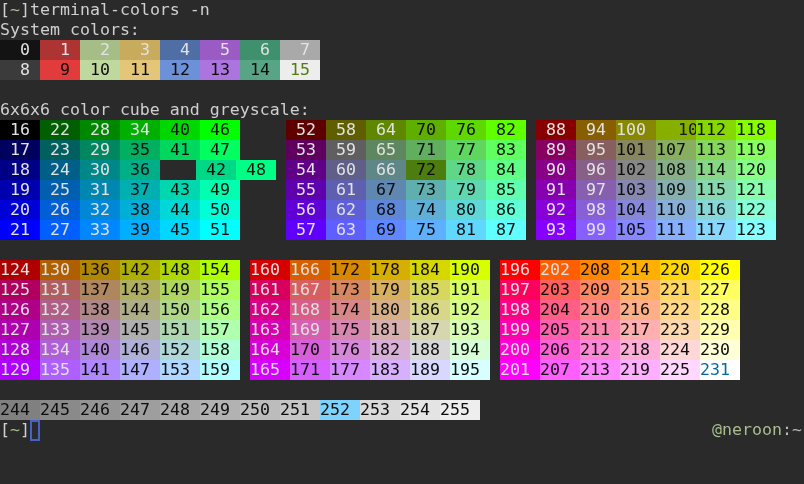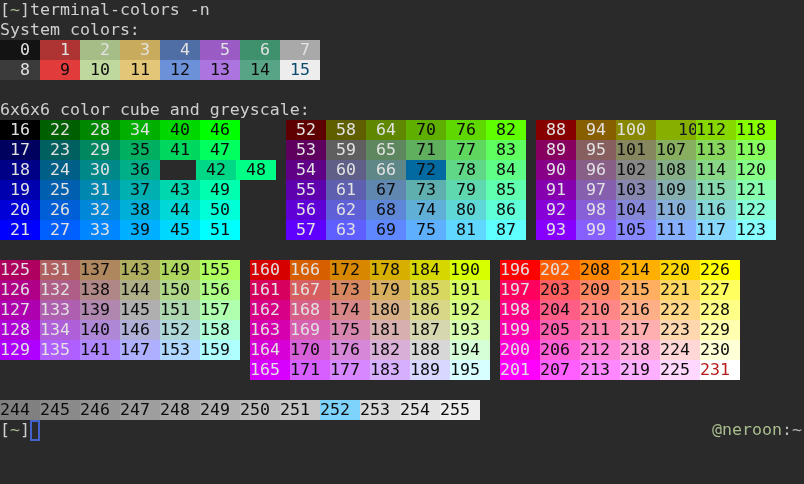--- a/index.html
+++ b/index.html
@@ -51,21 +51,21 @@
       <div class="cell" style="background: rgb(169, 169, 169); color: rgb(226, 226, 226);">7</div>
     </div>
   <div class="cells" id="sysrow2">
       <div class="cell" style="background: rgb(59, 59, 59); color: rgb(226, 226, 226);">8</div>
       <div class="cell" style="background: rgb(226, 59, 59); color: rgb(13, 13, 13);">9</div>
       <div class="cell" style="background: rgb(191, 216, 158); color: rgb(13, 13, 13);">10</div>
       <div class="cell" style="background: rgb(227, 198, 120); color: rgb(13, 13, 13);">11</div>
       <div class="cell" style="background: rgb(109, 145, 216); color: rgb(13, 13, 13);">12</div>
       <div class="cell" style="background: rgb(171, 116, 222); color: rgb(13, 13, 13);">13</div>
       <div class="cell" style="background: rgb(87, 164, 134); color: rgb(13, 13, 13);">14</div>
-      <div class="cell" style="background: rgb(237, 237, 237); color: #0c4a6e;">15</div>
+      <div class="cell" style="background: rgb(237, 237, 237); color: #4d7c0f;">15</div>
     </div>
 
   <div class="line"></div>
 
   <div class="line">6x6x6 color cube and greyscale:</div>
 
   <div class="cubegrp" id="cube-top">
       <div class="block">
         <div class="cells">
           <div class="cell" style="background: rgb(0, 0, 0); color: rgb(226, 226, 226);">16</div>
@@ -130,21 +130,21 @@
           <div class="cell" style="background: rgb(95, 95, 95); color: rgb(226, 226, 226);">59</div>
           <div class="cell" style="background: rgb(95, 135, 95); color: rgb(226, 226, 226);">65</div>
           <div class="cell" style="background: rgb(95, 175, 95); color: rgb(13, 13, 13);">71</div>
           <div class="cell" style="background: rgb(95, 215, 95); color: rgb(13, 13, 13);">77</div>
           <div class="cell" style="background: rgb(95, 255, 95); color: rgb(13, 13, 13);">83</div>
         </div>
         <div class="cells">
           <div class="cell" style="background: rgb(95, 0, 135); color: rgb(226, 226, 226);">54</div>
           <div class="cell" style="background: rgb(95, 95, 135); color: rgb(226, 226, 226);">60</div>
           <div class="cell" style="background: rgb(95, 135, 135); color: rgb(226, 226, 226);">66</div>
-          <div class="cell" style="background: #0369a1; color: rgb(13, 13, 13);">72</div>
+          <div class="cell" style="background: #4d7c0f; color: rgb(13, 13, 13);">72</div>
           <div class="cell" style="background: rgb(95, 215, 135); color: rgb(13, 13, 13);">78</div>
           <div class="cell" style="background: rgb(95, 255, 135); color: rgb(13, 13, 13);">84</div>
         </div>
         <div class="cells">
           <div class="cell" style="background: rgb(95, 0, 175); color: rgb(226, 226, 226);">55</div>
           <div class="cell" style="background: rgb(95, 95, 175); color: rgb(226, 226, 226);">61</div>
           <div class="cell" style="background: rgb(95, 135, 175); color: rgb(13, 13, 13);">67</div>
           <div class="cell" style="background: rgb(95, 175, 175); color: rgb(13, 13, 13);">73</div>
           <div class="cell" style="background: rgb(95, 215, 175); color: rgb(13, 13, 13);">79</div>
           <div class="cell" style="background: rgb(95, 255, 175); color: rgb(13, 13, 13);">85</div>
@@ -216,20 +216,28 @@
           <div class="cell" style="background: rgb(135, 255, 255); color: rgb(13, 13, 13);">123</div>
         </div>
       </div>
     </div>
 
   <div class="line"></div>
 
   <div class="cubegrp" id="cube-bottom">
       <div class="block">
         <div class="cells">
+          <div class="cell" style="background: rgb(175, 0, 0); color: rgb(226, 226, 226);">124</div>
+          <div class="cell" style="background: rgb(175, 95, 0); color: rgb(226, 226, 226);">130</div>
+          <div class="cell" style="background: rgb(175, 135, 0); color: rgb(13, 13, 13);">136</div>
+          <div class="cell" style="background: rgb(175, 175, 0); color: rgb(13, 13, 13);">142</div>
+          <div class="cell" style="background: rgb(175, 215, 0); color: rgb(13, 13, 13);">148</div>
+          <div class="cell" style="background: rgb(175, 255, 0); color: rgb(13, 13, 13);">154</div>
+        </div>
+        <div class="cells">
           <div class="cell" style="background: rgb(175, 0, 95); color: rgb(226, 226, 226);">125</div>
           <div class="cell" style="background: rgb(175, 95, 95); color: rgb(226, 226, 226);">131</div>
           <div class="cell" style="background: rgb(175, 135, 95); color: rgb(13, 13, 13);">137</div>
           <div class="cell" style="background: rgb(175, 175, 95); color: rgb(13, 13, 13);">143</div>
           <div class="cell" style="background: rgb(175, 215, 95); color: rgb(13, 13, 13);">149</div>
           <div class="cell" style="background: rgb(175, 255, 95); color: rgb(13, 13, 13);">155</div>
         </div>
         <div class="cells">
           <div class="cell" style="background: rgb(175, 0, 135); color: rgb(226, 226, 226);">126</div>
           <div class="cell" style="background: rgb(175, 95, 135); color: rgb(226, 226, 226);">132</div>
@@ -353,21 +361,21 @@
           <div class="cell" style="background: rgb(255, 175, 215); color: rgb(13, 13, 13);">218</div>
           <div class="cell" style="background: rgb(255, 215, 215); color: rgb(13, 13, 13);">224</div>
           <div class="cell" style="background: rgb(255, 255, 215); color: rgb(13, 13, 13);">230</div>
         </div>
         <div class="cells">
           <div class="cell" style="background: rgb(255, 0, 255); color: rgb(226, 226, 226);">201</div>
           <div class="cell" style="background: rgb(255, 95, 255); color: rgb(13, 13, 13);">207</div>
           <div class="cell" style="background: rgb(255, 135, 255); color: rgb(13, 13, 13);">213</div>
           <div class="cell" style="background: rgb(255, 175, 255); color: rgb(13, 13, 13);">219</div>
           <div class="cell" style="background: rgb(255, 215, 255); color: rgb(13, 13, 13);">225</div>
-          <div class="cell" style="background: rgb(255, 255, 255); color: #b91c1c;">231</div>
+          <div class="cell" style="background: rgb(255, 255, 255); color: #0369a1;">231</div>
         </div>
       </div>
     </div>
 
   <div class="line"></div>
 
   <div class="cells" id="greyrow2">
       <div class="cell" style="background: rgb(128, 128, 128); color: rgb(13, 13, 13);">244</div>
       <div class="cell" style="background: rgb(138, 138, 138); color: rgb(13, 13, 13);">245</div>
       <div class="cell" style="background: rgb(148, 148, 148); color: rgb(13, 13, 13);">246</div>

